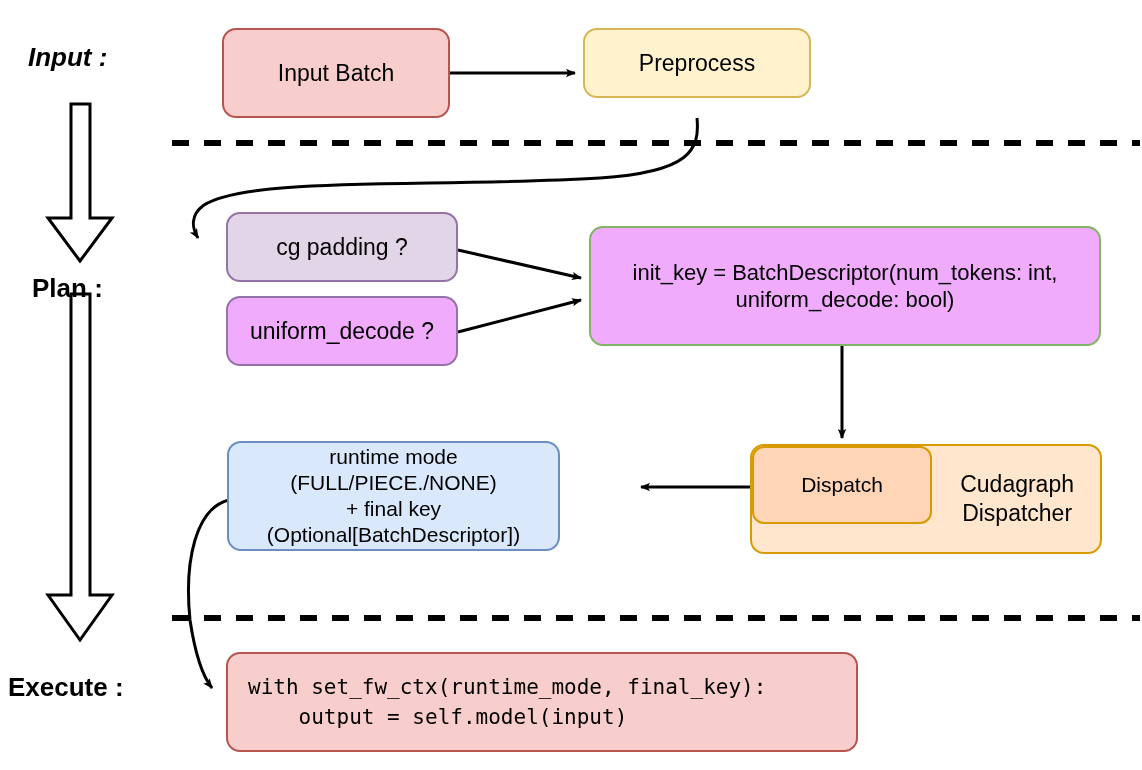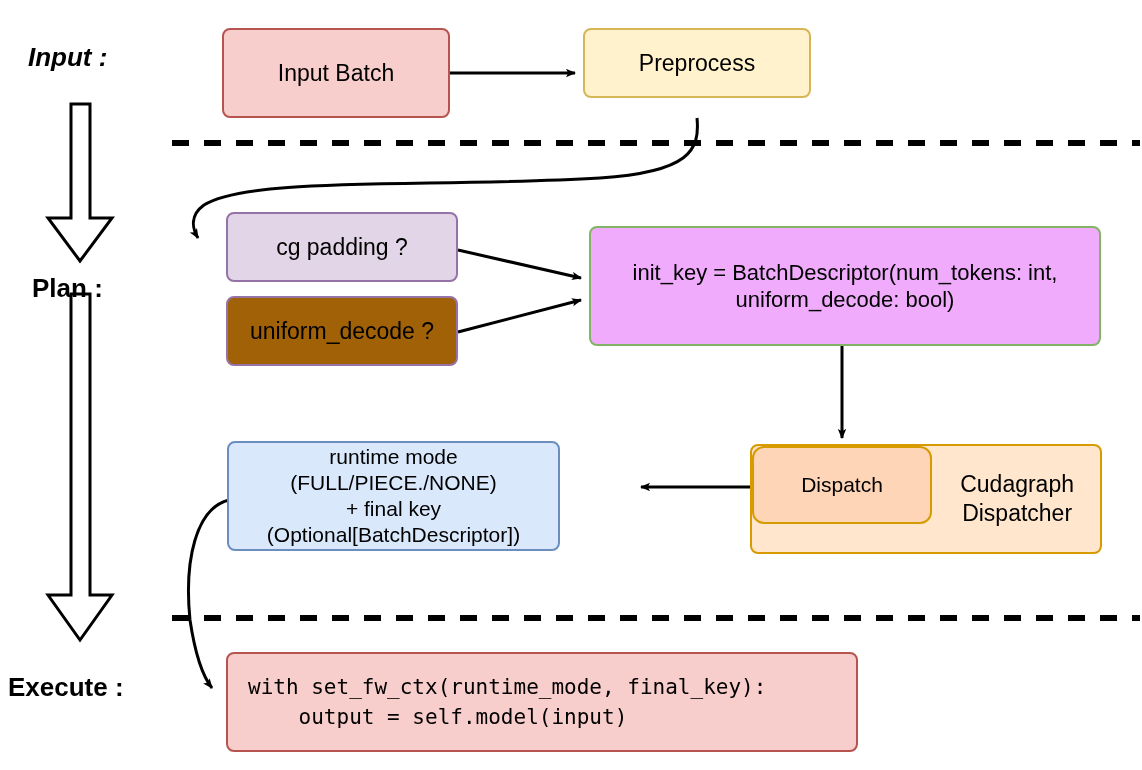--- a/index.html
+++ b/index.html
@@ -27,21 +27,21 @@
   }
   .node {
     position: absolute;
     box-sizing: border-box;
     display: flex;
     align-items: center;
     justify-content: center;
     text-align: center;
     border-style: solid;
     border-width: 2px;
-    border-radius: 8px;
+    border-radius: 14px;
     color: #000000;
     line-height: 1.25;
   }
   .stage-label {
     position: absolute;
     font-weight: bold;
     font-size: 26px;
     color: #000000;
     white-space: nowrap;
   }
@@ -62,21 +62,21 @@
   .n-preprocess {
     left: 583px; top: 28px; width: 228px; height: 70px;
     background: #fff2cc; border-color: #d6b656; font-size: 23px;
   }
   .n-cg-padding {
     left: 226px; top: 212px; width: 232px; height: 70px;
     background: #e1d5e7; border-color: #9673a6; font-size: 23px;
   }
   .n-uniform-decode {
     left: 226px; top: 296px; width: 232px; height: 70px;
-    background: #a16207; border-color: #9673a6; font-size: 23px;
+    background: #f0abfc; border-color: #9673a6; font-size: 23px;
   }
   .n-init-key {
     left: 589px; top: 226px; width: 512px; height: 120px;
     background: #f0abfc; border-color: #82b366; font-size: 22px;
   }
   .n-dispatcher-outer {
     left: 750px; top: 444px; width: 352px; height: 110px;
     background: #ffe6cc; border-color: #d79b00;
     justify-content: flex-end; padding-right: 26px; font-size: 23px;
   }

